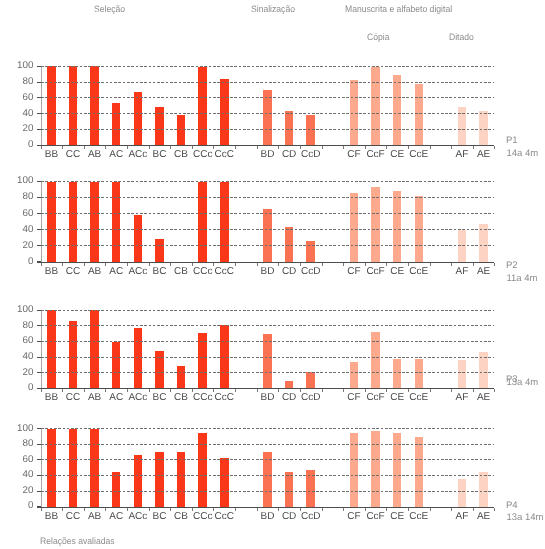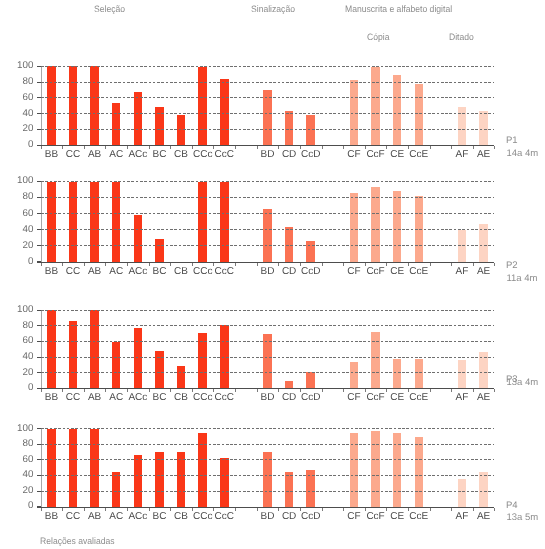--- a/index.html
+++ b/index.html
@@ -357,15 +357,15 @@
       <div class="xtick" style="left: 343.14px; top: 507.6px; height: 3px;"></div>
       <div class="xtick" style="left: 364.75px; top: 507.6px; height: 3px;"></div>
       <div class="xtick" style="left: 386.36px; top: 507.6px; height: 3px;"></div>
       <div class="xtick" style="left: 407.97px; top: 507.6px; height: 3px;"></div>
       <div class="xtick" style="left: 429.58px; top: 507.6px; height: 3px;"></div>
       <div class="xtick" style="left: 451.19px; top: 507.6px; height: 3px;"></div>
       <div class="xtick" style="left: 472.8px; top: 507.6px; height: 3px;"></div>
       <div class="xtick" style="left: 494.41px; top: 507.6px; height: 3px;"></div>
     </div>
     <div class="pid" style="left: 506px; top: 499.7px;">P4</div>
-    <div class="pid" style="left: 506.5px; top: 511.7px;">13a 5m</div>
+    <div class="pid" style="left: 506.5px; top: 511.7px;">13a 14m</div>
     <div class="foot-label" style="left: 40.3px; top: 535.5px;">Relações avaliadas</div>
   </div>
 
 </body></html>

